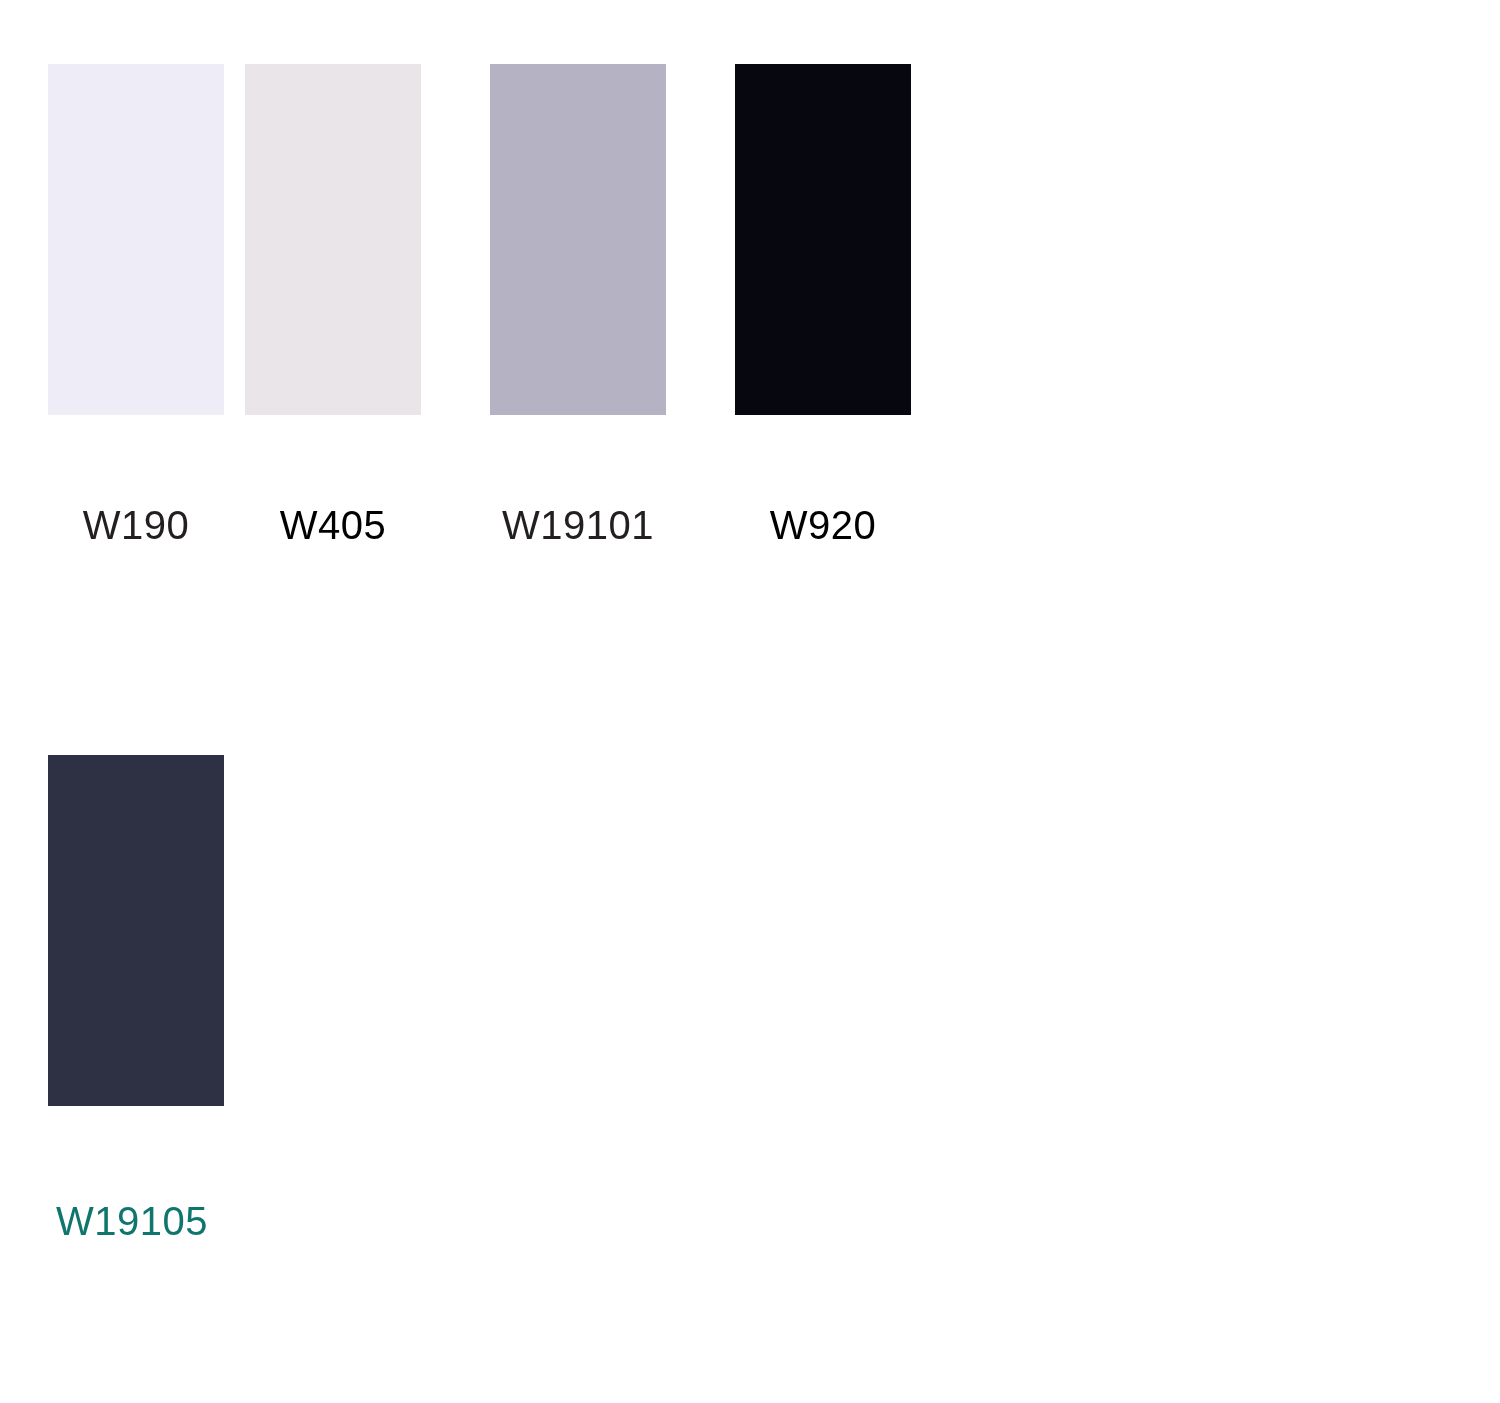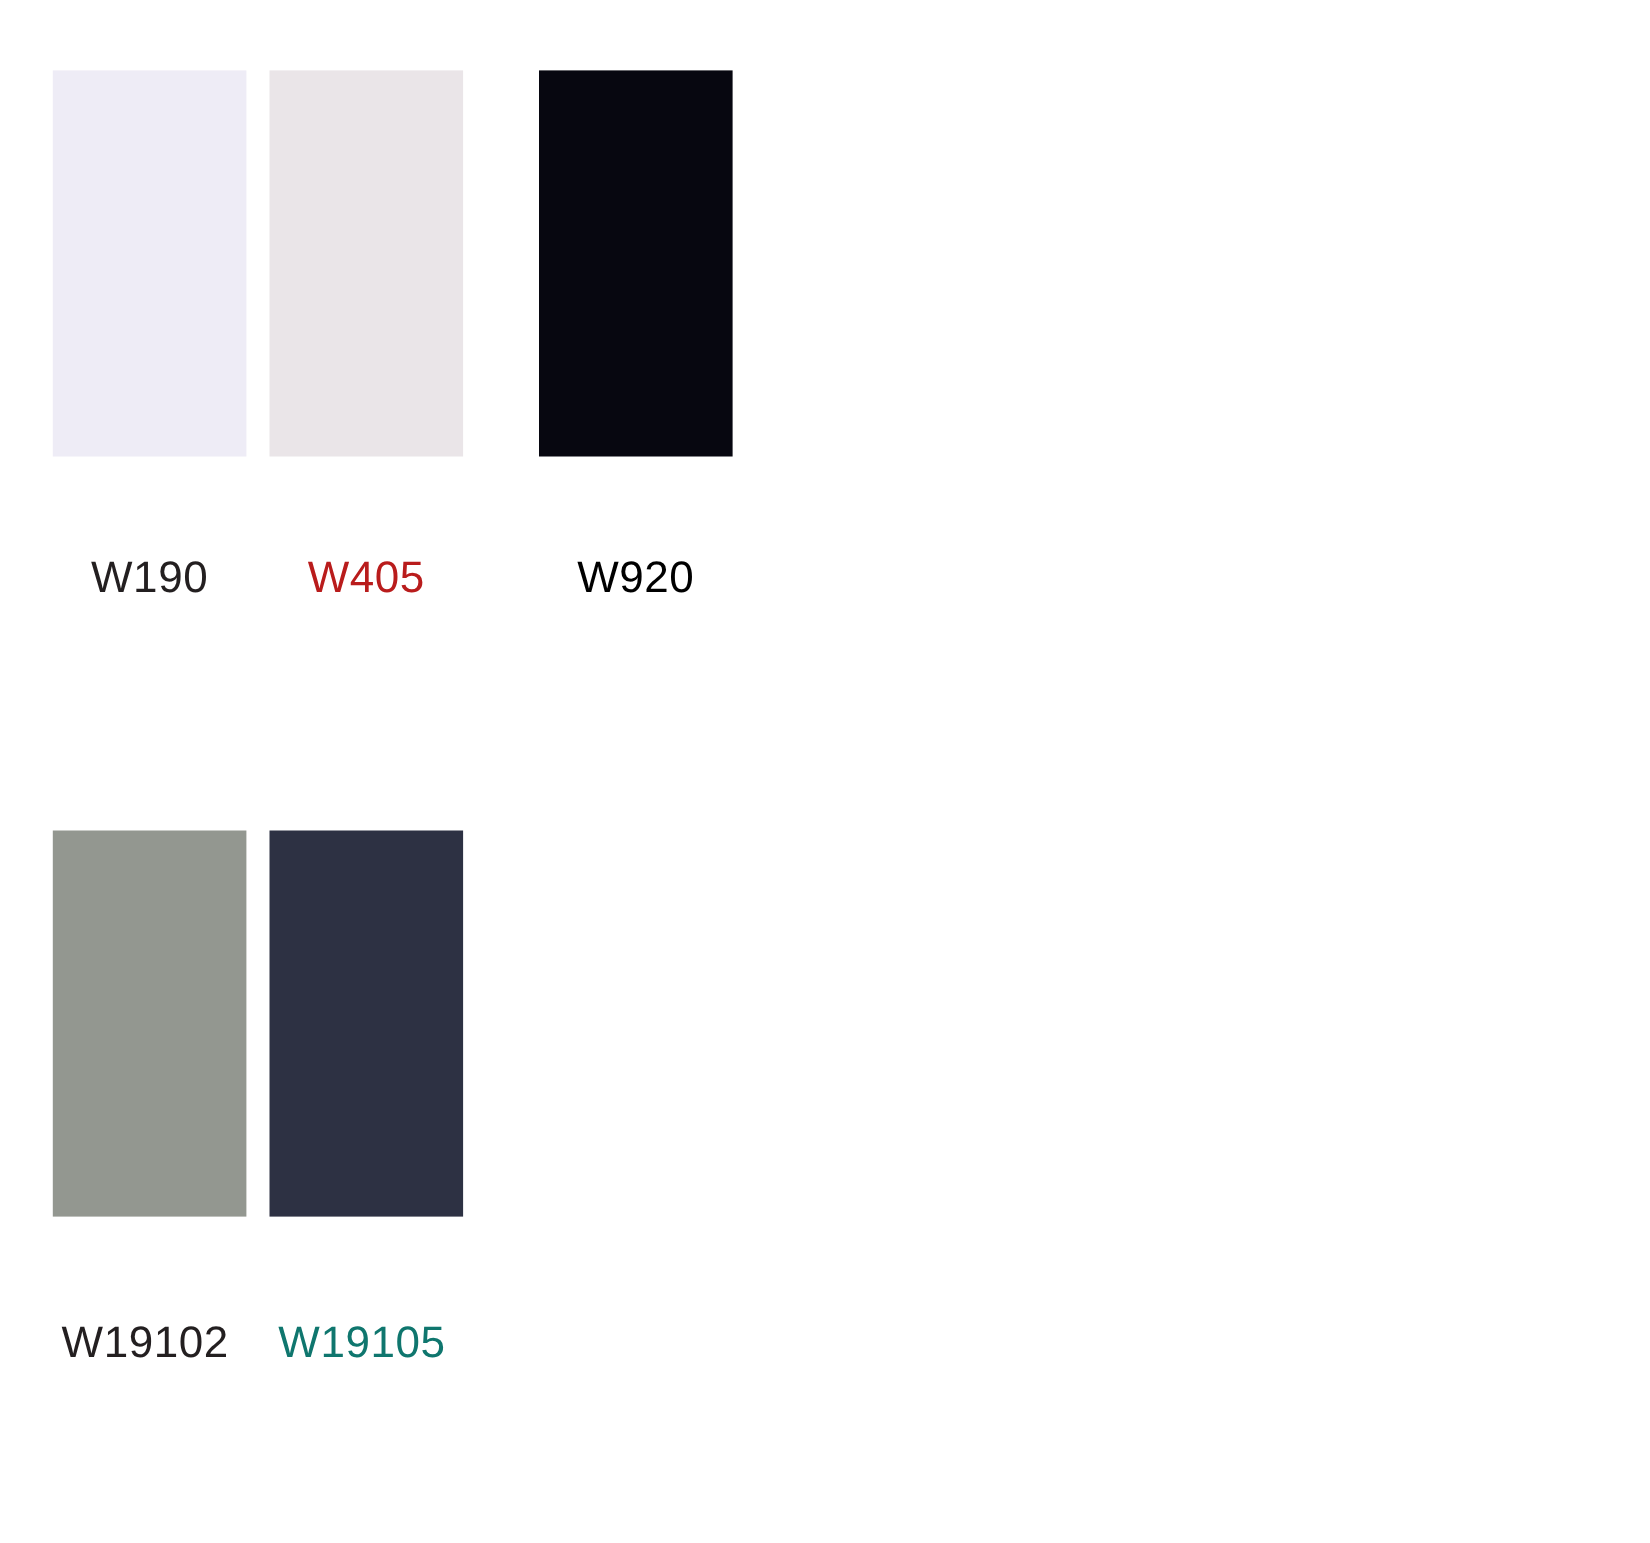--- a/index.html
+++ b/index.html
@@ -72,39 +72,39 @@
 
   <div class="swatch-row" id="swatch-row-1">
 
     <div class="swatch-cell">
       <div class="swatch-chip" style="background-color: rgb(238, 236, 246);"></div>
       <div class="swatch-label" style="color: rgb(35, 31, 32);">W190</div>
     </div>
 
     <div class="swatch-cell">
       <div class="swatch-chip" style="background-color: rgb(234, 229, 232);"></div>
-      <div class="swatch-label" style="color: #b91c1c;">W405</div>
+      <div class="swatch-label" style="color: #000000;">W405</div>
     </div>
 
+    <div class="swatch-cell">
+      <div class="swatch-chip" style="background-color: rgb(181, 178, 196);"></div>
+      <div class="swatch-label" style="color: rgb(35, 31, 32);">W19101</div>
+    </div>
 
     <div class="swatch-cell">
       <div class="swatch-chip" style="background-color: rgb(7, 7, 16);"></div>
       <div class="swatch-label" style="color: #000000; text-align: center;">W920</div>
     </div>
 
 
 
   </div>
 
   <div class="swatch-row" id="swatch-row-2">
 
-    <div class="swatch-cell">
-      <div class="swatch-chip" style="background-color: rgb(147, 151, 144);"></div>
-      <div class="swatch-label" style="color: rgb(35, 31, 32);">W19102</div>
-    </div>
 
     <div class="swatch-cell">
       <div class="swatch-chip" style="background-color: rgb(45, 49, 67);"></div>
       <div class="swatch-label" style="color: #0f766e;">W19105</div>
     </div>
 
   </div>
 
 </div>
 

